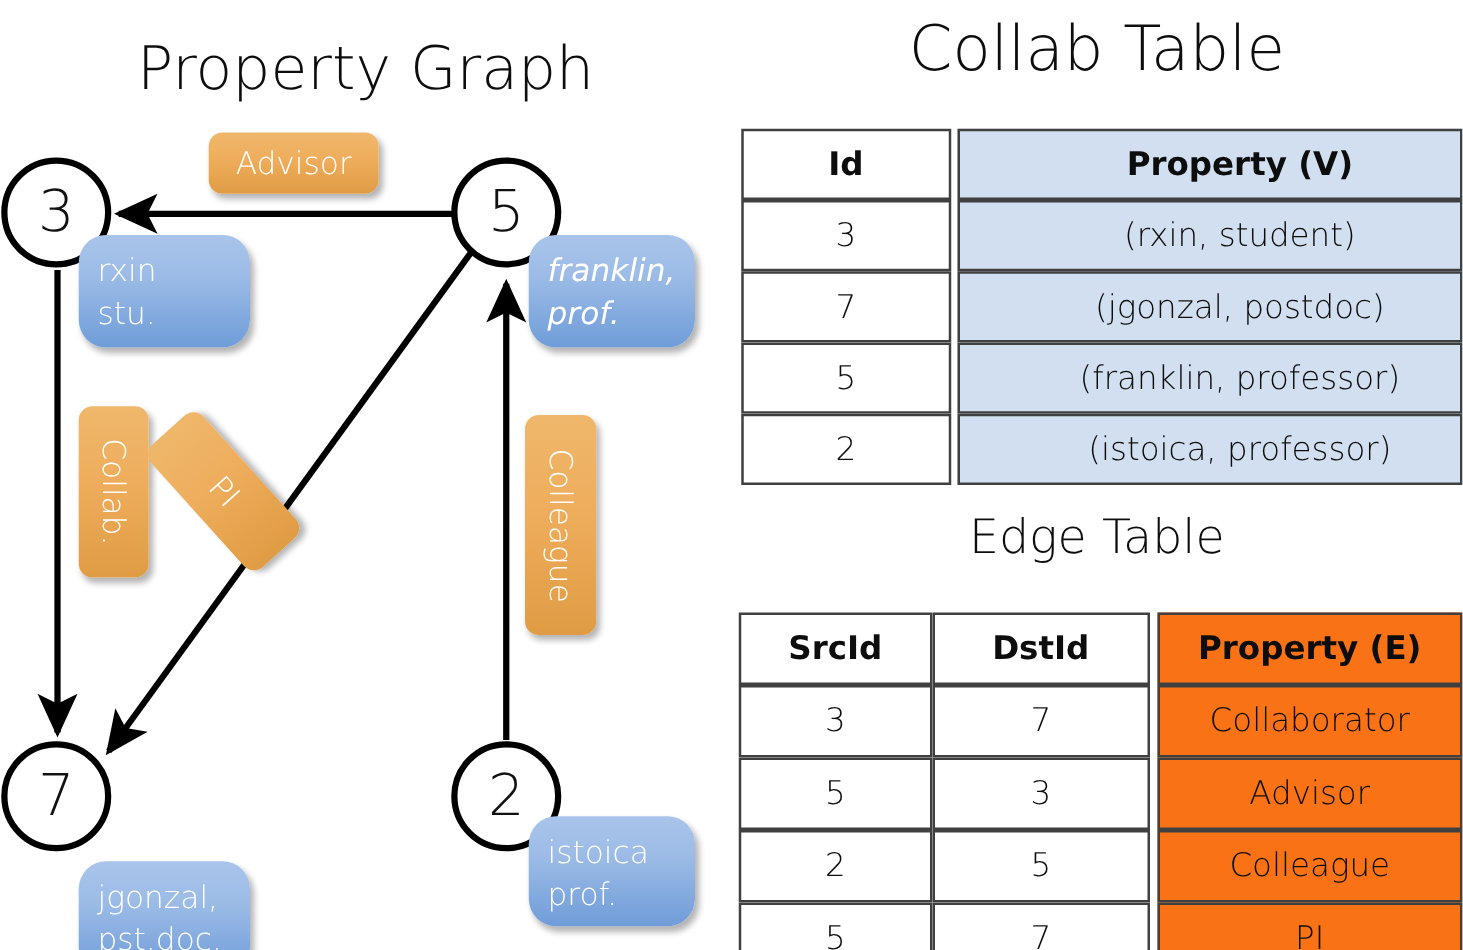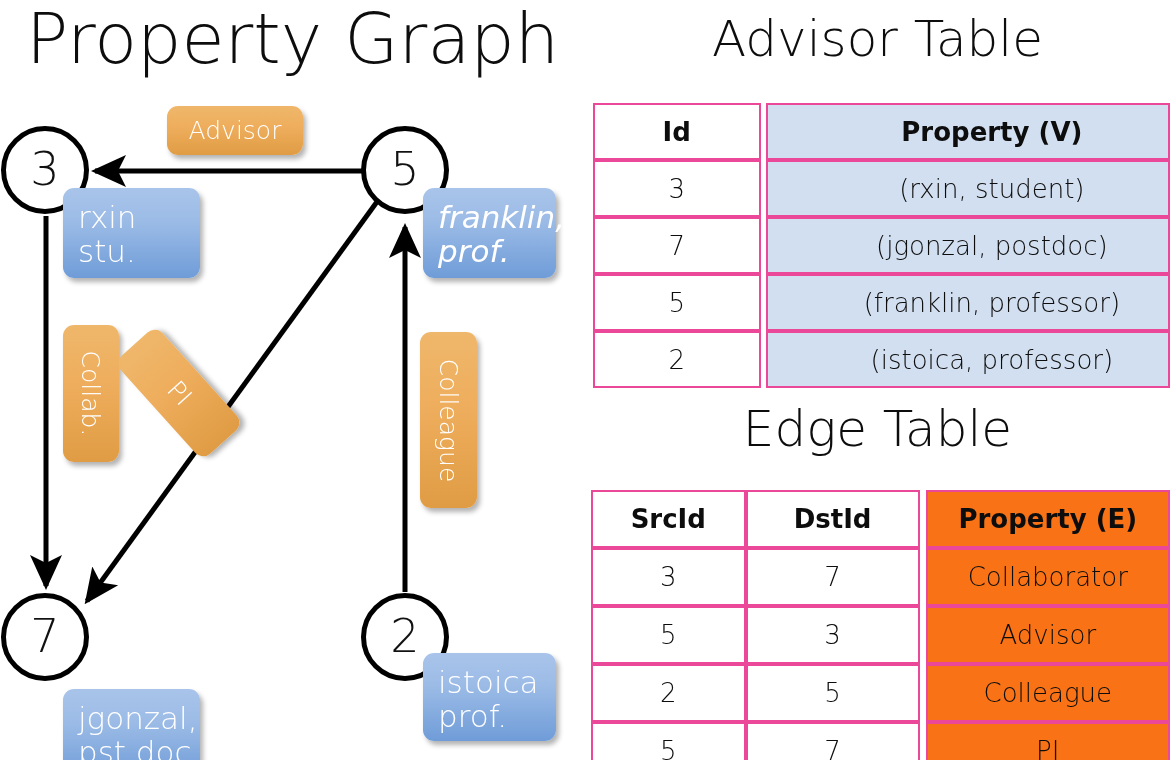--- a/index.html
+++ b/index.html
@@ -25,30 +25,30 @@
   .title {
     position: absolute;
     font-family: "DejaVu Sans", sans-serif;
     font-weight: 300;
     color: #0d0d0d;
     letter-spacing: 0px;
     white-space: nowrap;
     text-align: center;
   }
   #title-property-graph {
-    left: 0px; top: 8px; width: 585px;
-    font-size: 70px; line-height: 62px;
+    left: 0px; top: 24px; width: 585px;
+    font-size: 48px; line-height: 62px;
   }
   #title-vertex-table {
     left: 585px; top: 8px; width: 585px;
     font-size: 50px; line-height: 62px;
   }
   #title-edge-table {
     left: 585px; top: 398px; width: 585px;
-    font-size: 50px; line-height: 62px;
+    font-size: 38px; line-height: 62px;
   }
 
   
   #graph {
     position: absolute;
     left: 0; top: 0;
     width: 585px; height: 760px;
   }
   #graph-edges {
     position: absolute;
@@ -72,27 +72,27 @@
     font-weight: 300;
     font-size: 46px;
     color: #111111;
     line-height: 1;
     margin-top: -2px;
   }
 
   
   .vbox {
     position: absolute;
-    border-radius: 11px;
+    border-radius: 22px;
     background: linear-gradient(to bottom, #a9c4ea 0%, #9bbbe6 38%, #6f9cd8 100%);
     box-shadow: 3px 4px 5px rgba(0,0,0,0.30);
     color: #ffffff;
     font-family: "DejaVu Sans", sans-serif;
     font-weight: 300;
-    font-size: 31px;
+    font-size: 25px;
     line-height: 34px;
     padding: 12px 0 0 15px;
     box-sizing: border-box;
     z-index: 5;
   }
 
   
   .ebox {
     position: absolute;
     border-radius: 11px;
@@ -114,21 +114,21 @@
     white-space: nowrap;
   }
 
   
   .tbl {
     position: absolute;
     border-collapse: separate;
     border-spacing: 0;
   }
   .tbl td {
-    border: 2px solid #ec4899;
+    border: 2px solid #404040;
     font-family: "DejaVu Sans", sans-serif;
     font-weight: 300;
     font-size: 26px;
     color: #0d0d0d;
     text-align: center;
     vertical-align: middle;
     background: #ffffff;
     padding: 0;
   }
   .tbl td.hdr {
@@ -149,21 +149,21 @@
   #edge-table td.spacer { width: 6px; border: none; background: transparent; padding: 0; }
   #edge-table td.c-prop { width: 242px; height: 54px; }
 </style>
 </head>
 <body>
 
 <div id="root">
 
   <div class="title" id="title-property-graph">Property Graph</div>
 
-  <div class="title" id="title-vertex-table">Advisor Table</div>
+  <div class="title" id="title-vertex-table">Collab Table</div>
 
   <div class="title" id="title-edge-table">Edge Table</div>
 
   <div id="graph">
 
     <svg id="graph-edges" viewBox="0 0 585 760">
       <defs>
         <marker id="arrowhead" markerWidth="7" markerHeight="7" refX="6.2" refY="3.5" orient="auto" markerUnits="strokeWidth">
           <path d="M0,0.3 L7,3.5 L0,6.7 L1.6,3.5 Z" fill="#000000"></path>
         </marker>

